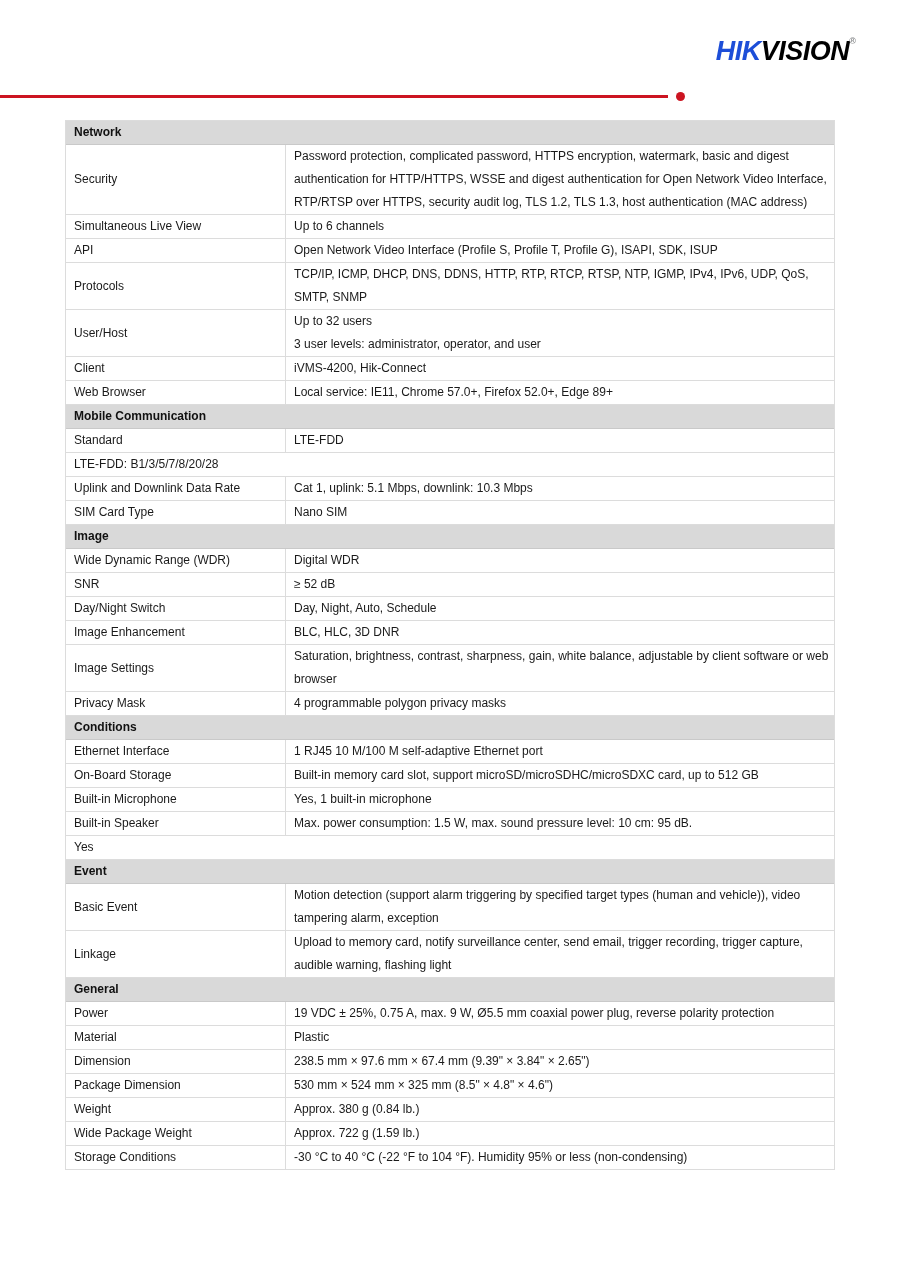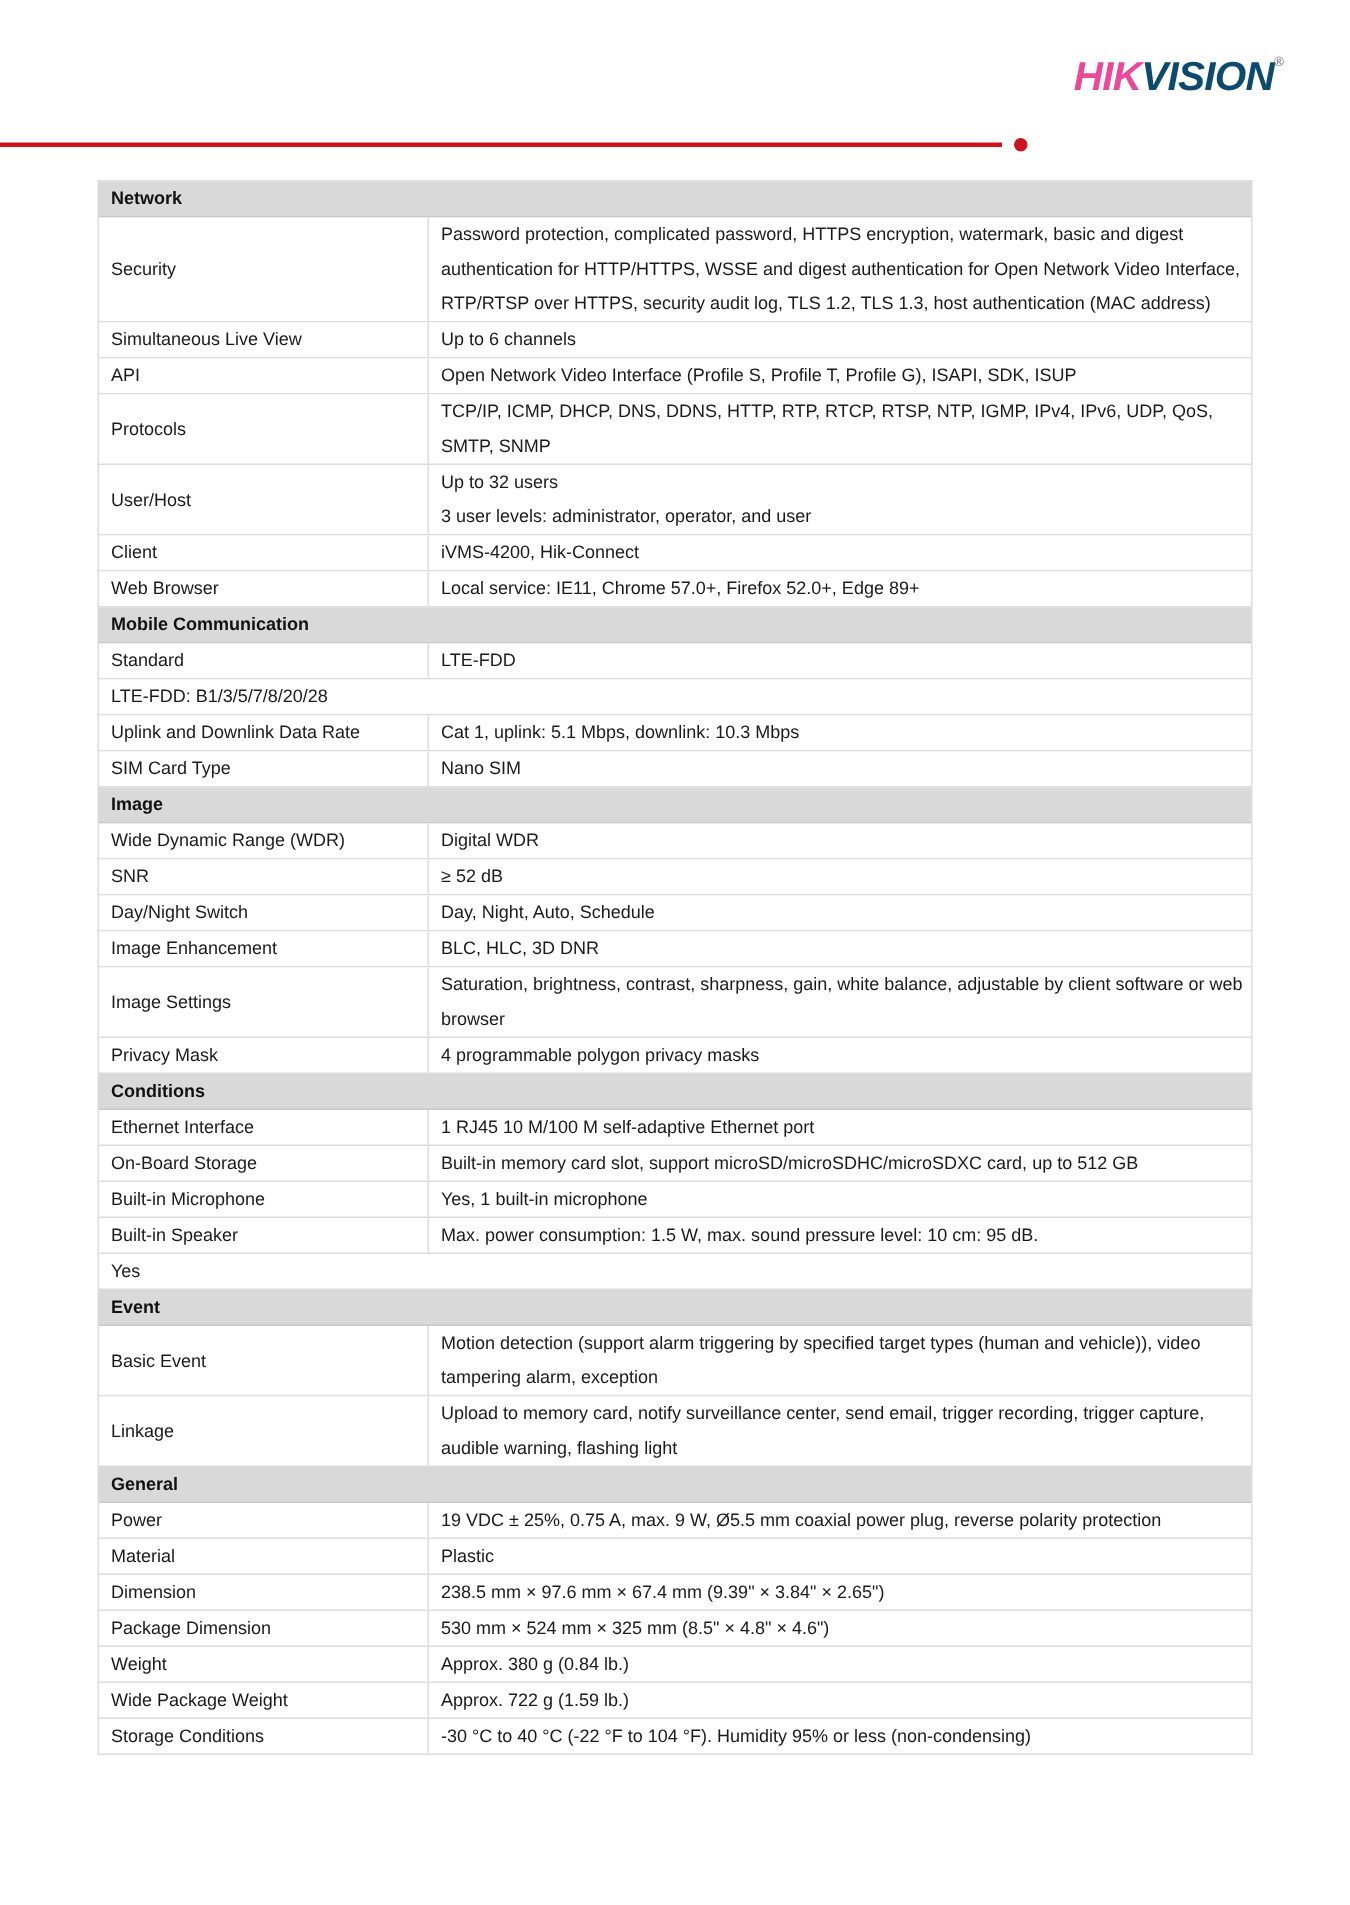--- a/index.html
+++ b/index.html
@@ -15,22 +15,22 @@
   .logo {
     position: absolute;
     top: 36px; right: 44px;
     font-size: 27px;
     font-weight: bold;
     font-style: italic;
     letter-spacing: -0.5px;
     white-space: nowrap;
     user-select: none;
   }
-  .logo .hik    { color: #ec4899; }
-  .logo .vision { color: #0c4a6e; }
+  .logo .hik    { color: #1d4ed8; }
+  .logo .vision { color: #000000; }
   .logo .reg    { color: #8a8c8e; font-size: 9px; font-style: normal;
                   vertical-align: 16px; letter-spacing: 0; }
   .red-rule {
     position: absolute;
     top: 95px; left: 0;
     width: 668px; height: 3px;
     background: #cc1421;
   }
   .red-dot {
     position: absolute;

